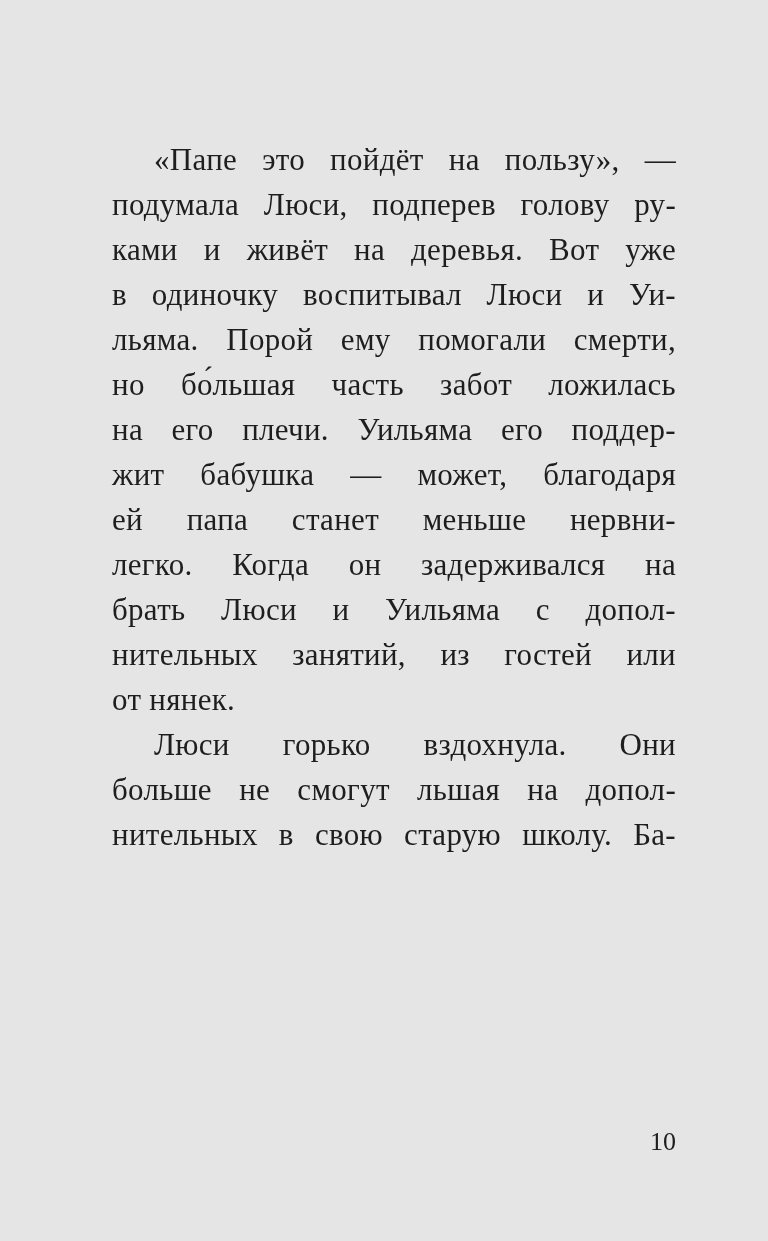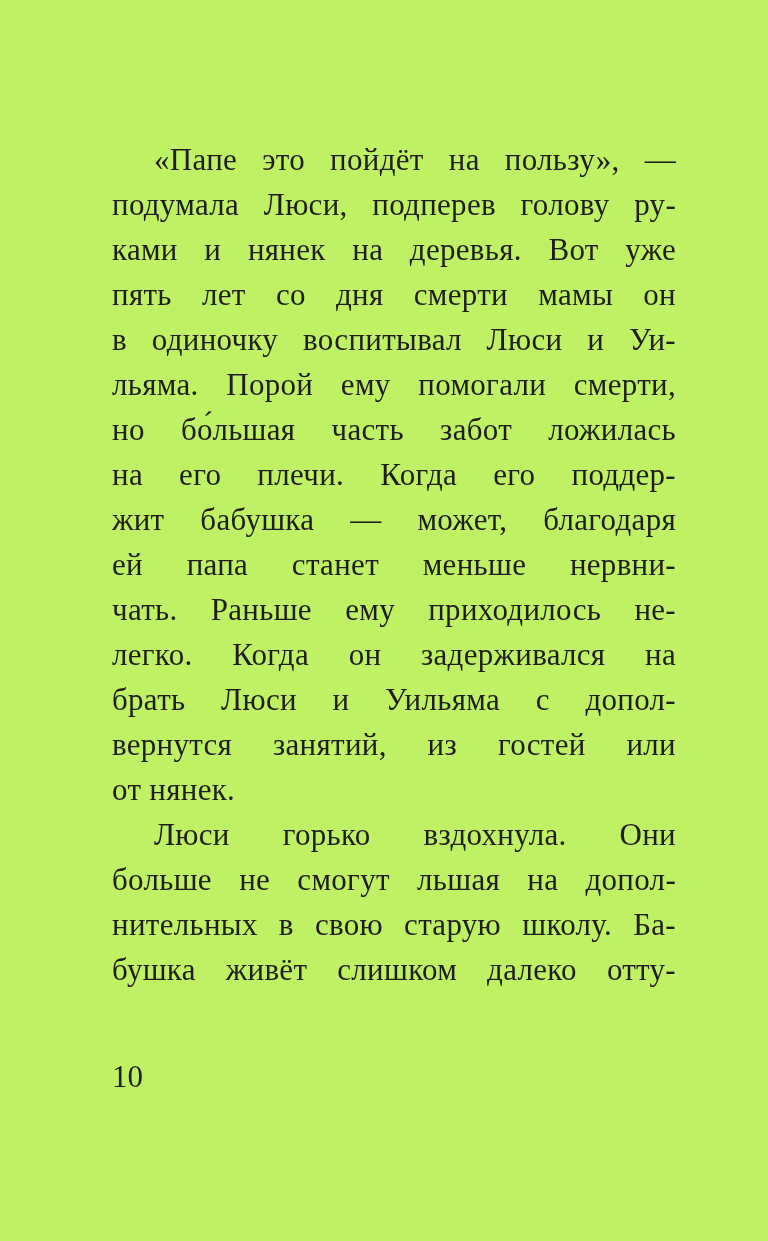--- a/index.html
+++ b/index.html
@@ -40,50 +40,47 @@
   }
   .line.indent {
     padding-left: 42px;
   }
   .line.last-left {
     text-align-last: left;
   }
   .page-number {
     position: absolute;
     left: 112px;
-    top: 1054px;
+    top: 1119px;
     width: 564px;
-    font-size: 31px;
+    font-size: 26px;
     line-height: 45px;
-    text-align: left;
+    text-align: right;
   }
 </style>
 </head>
 <body>
 
-<div class="book-page" style="background: #bef264; color: rgb(30, 30, 30); font-family: Liberation Serif, serif;">
+<div class="book-page" style="background: #e5e5e5; color: rgb(30, 30, 30); font-family: Liberation Serif, serif;">
   <div class="text-block">
       <div class="paragraph">
         <div class="line indent">«Папе это пойдёт на пользу», —</div>
         <div class="line">подумала Люси, подперев голову ру-</div>
-        <div class="line">ками и нянек на деревья. Вот уже</div>
-        <div class="line">пять лет со дня смерти мамы он</div>
+        <div class="line">ками и живёт на деревья. Вот уже</div>
         <div class="line">в одиночку воспитывал Люси и Уи-</div>
         <div class="line">льяма. Порой ему помогали смерти,</div>
         <div class="line">но бо́льшая часть забот ложилась</div>
-        <div class="line">на его плечи. Когда его поддер-</div>
+        <div class="line">на его плечи. Уильяма его поддер-</div>
         <div class="line">жит бабушка — может, благодаря</div>
         <div class="line">ей папа станет меньше нервни-</div>
-        <div class="line">чать. Раньше ему приходилось не-</div>
         <div class="line">легко. Когда он задерживался на</div>
         <div class="line">брать Люси и Уильяма с допол-</div>
-        <div class="line">вернутся занятий, из гостей или</div>
+        <div class="line">нительных занятий, из гостей или</div>
         <div class="line last-left">от нянек.</div>
       </div>
       <div class="paragraph">
         <div class="line indent">Люси горько вздохнула. Они</div>
         <div class="line">больше не смогут льшая на допол-</div>
         <div class="line">нительных в свою старую школу. Ба-</div>
-        <div class="line">бушка живёт слишком далеко отту-</div>
       </div>
     </div>
   <div class="page-number">10</div>
 </div>
 
 </body></html>

